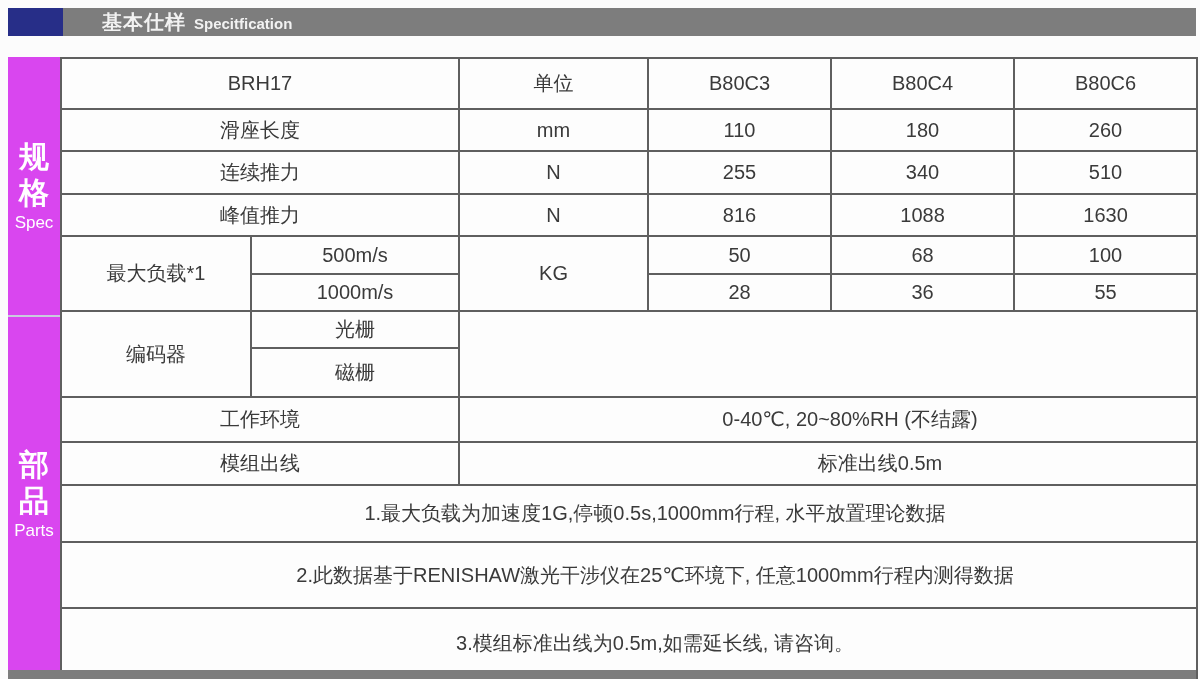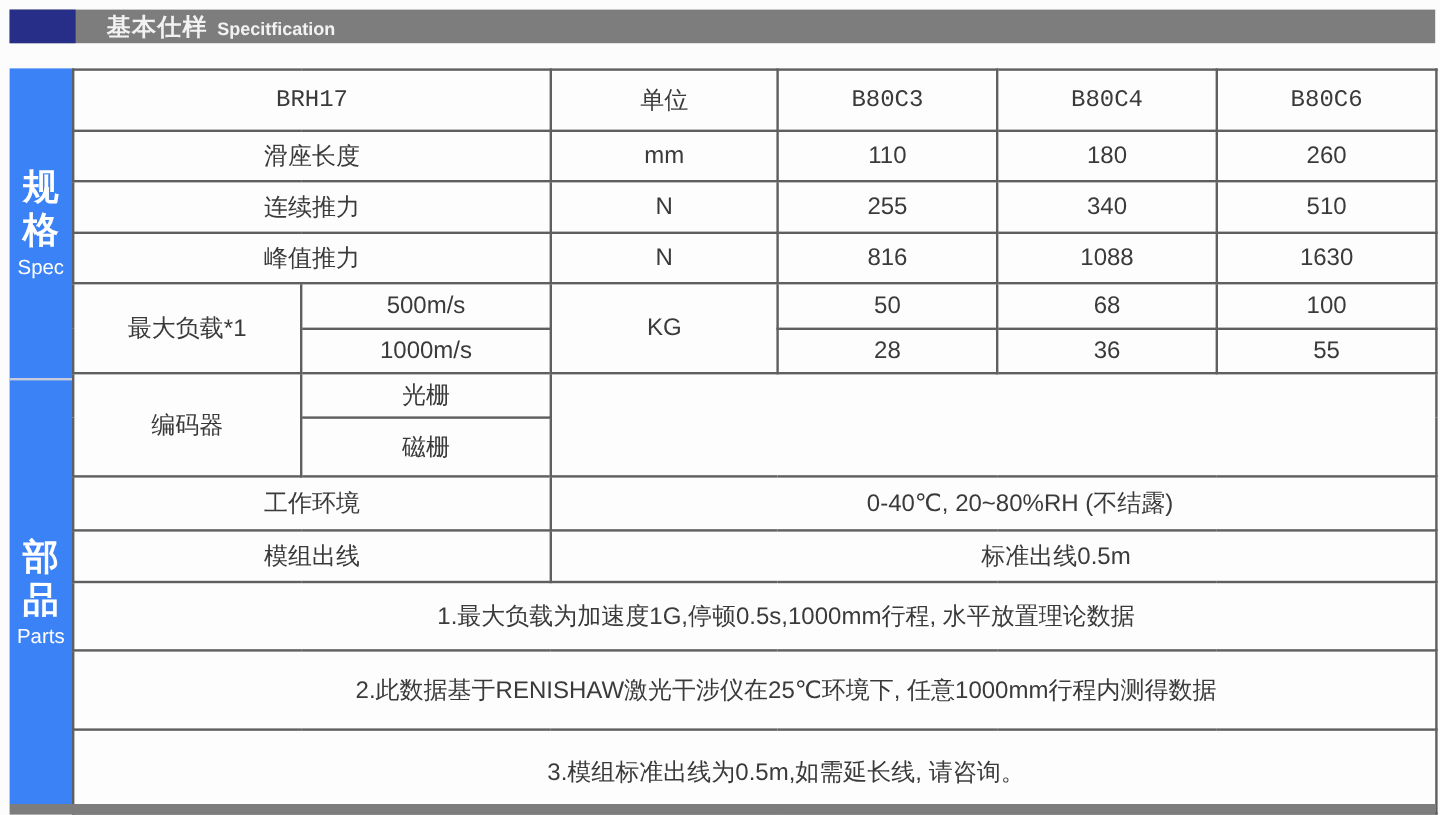--- a/index.html
+++ b/index.html
@@ -27,29 +27,29 @@
     flex: 0 0 auto;
   }
   .header-title {
     margin-left: 26px;
     color: #f2f2f2;
     display: flex;
     align-items: baseline;
     gap: 8px;
     white-space: nowrap;
   }
-  .header-title .zh { font-size: 20px; font-weight: bold; letter-spacing: 1px; }
+  .header-title .zh { font-size: 20px; font-weight: bold; letter-spacing: 1px; margin-left: 13px; }
   .header-title .en { font-size: 15px; font-weight: bold; }
 
   
   .sidebar {
     position: absolute;
     left: 8px; top: 57px;
     width: 52px; height: 613px;
-    background: #3b82f6;
+    background: #d946ef;
     display: flex;
     flex-direction: column;
   }
   .sidebar-section {
     display: flex;
     flex-direction: column;
     align-items: center;
     justify-content: center;
     color: #ffffff;
   }
@@ -77,21 +77,21 @@
   }
   table.spec td {
     border: 2px solid #5f5f5f;
     text-align: center;
     vertical-align: middle;
     color: #3a3a3a;
     font-size: 20px;
     overflow: hidden;
     white-space: nowrap;
   }
-  td.hdr { font-size: 21px; font-family: Liberation Mono, monospace; }
+  td.hdr { font-size: 21px; }
   td.sep { border-bottom: 3px solid #8f8f8f; }
   td.left-pad   { text-align: left; padding-left: 44px; margin-left: 44px; }
   td.left-pad-lg{ text-align: left; padding-left: 104px; }
   td.note-cell  { text-align: left; padding-left: 52px; font-size: 20px; margin-top: 18px; }
 
   
   .bottom-bar {
     position: absolute;
     left: 8px; top: 670px;
     width: 1188px; height: 9px;

